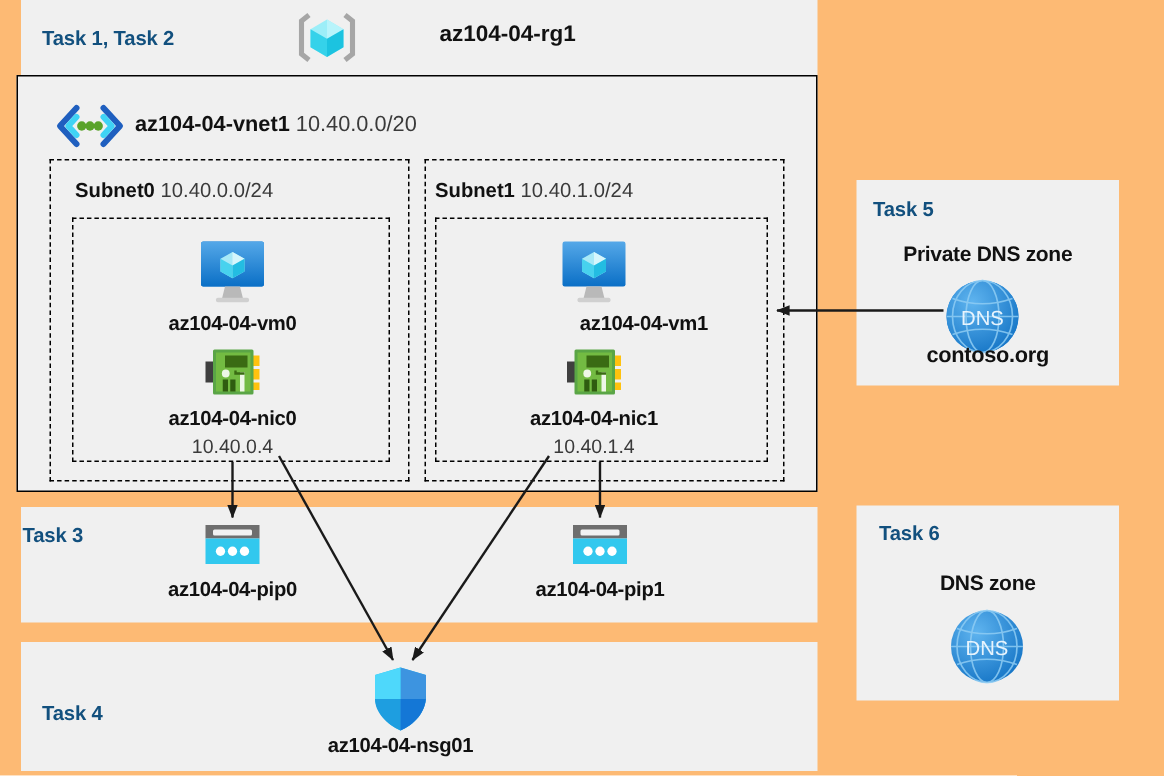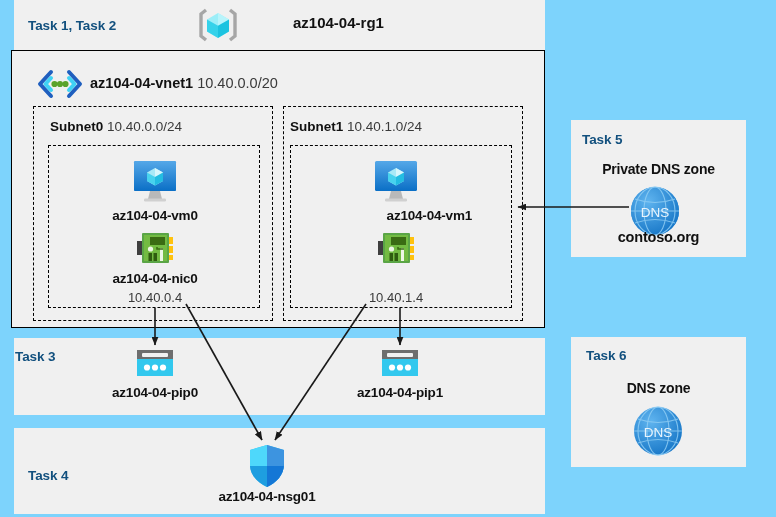--- a/index.html
+++ b/index.html
@@ -7,21 +7,21 @@
     padding: 0;
     background: #ffffff;
   }
   body {
     font-family: "Liberation Sans", sans-serif;
   }
   #canvas {
     position: relative;
     width: 776px;
     height: 517px;
-    background: #7dd3fc;
+    background: #fdba74;
     overflow: hidden;
   }
   .panel {
     position: absolute;
     background: #f0f0f0;
     box-sizing: border-box;
   }
   .task-label {
     position: absolute;
     color: #12507e;
@@ -226,20 +226,21 @@
       <rect x="7" y="4" width="27" height="30" rx="1" fill="#5aa546"></rect>
       <rect x="9" y="6" width="23" height="26" fill="#73bb42"></rect>
       <rect x="15" y="8" width="15" height="8" fill="#3a6b13"></rect>
       <circle cx="15.5" cy="20" r="2.6" fill="#eef7e6"></circle>
       <rect x="13.5" y="24" width="3.5" height="8" fill="#2f5c10"></rect>
       <rect x="18.5" y="24" width="3.5" height="8" fill="#2f5c10"></rect>
       <rect x="25" y="19" width="3" height="13" fill="#eef7e6"></rect>
       <path d="M22 18 L22 20 L28 20" stroke="#3a6b13" stroke-width="1.6" fill="none"></path>
     </svg>
   </div>
+  <div class="node-label" style="left:320px; top:271px; width:152px;">az104-04-nic1</div>
   <div class="node-sub" style="left:320px; top:290px; width:152px;">10.40.1.4</div>
 
   <div class="panel" style="left:14px; top:338px; width:531px; height:77px;"></div>
 
   <div class="task-label" style="left:15px; top:349px;text-align:center;">Task 3</div>
 
   <div class="icon" style="left:135px; top:348px; width:40px; height:32px;">
     <svg width="40" height="32" viewBox="0 0 40 32">
       <rect x="2" y="2" width="36" height="9" fill="#6e6e6e"></rect>
       <rect x="7" y="5" width="26" height="4" rx="1" fill="#f2f2f2"></rect>

